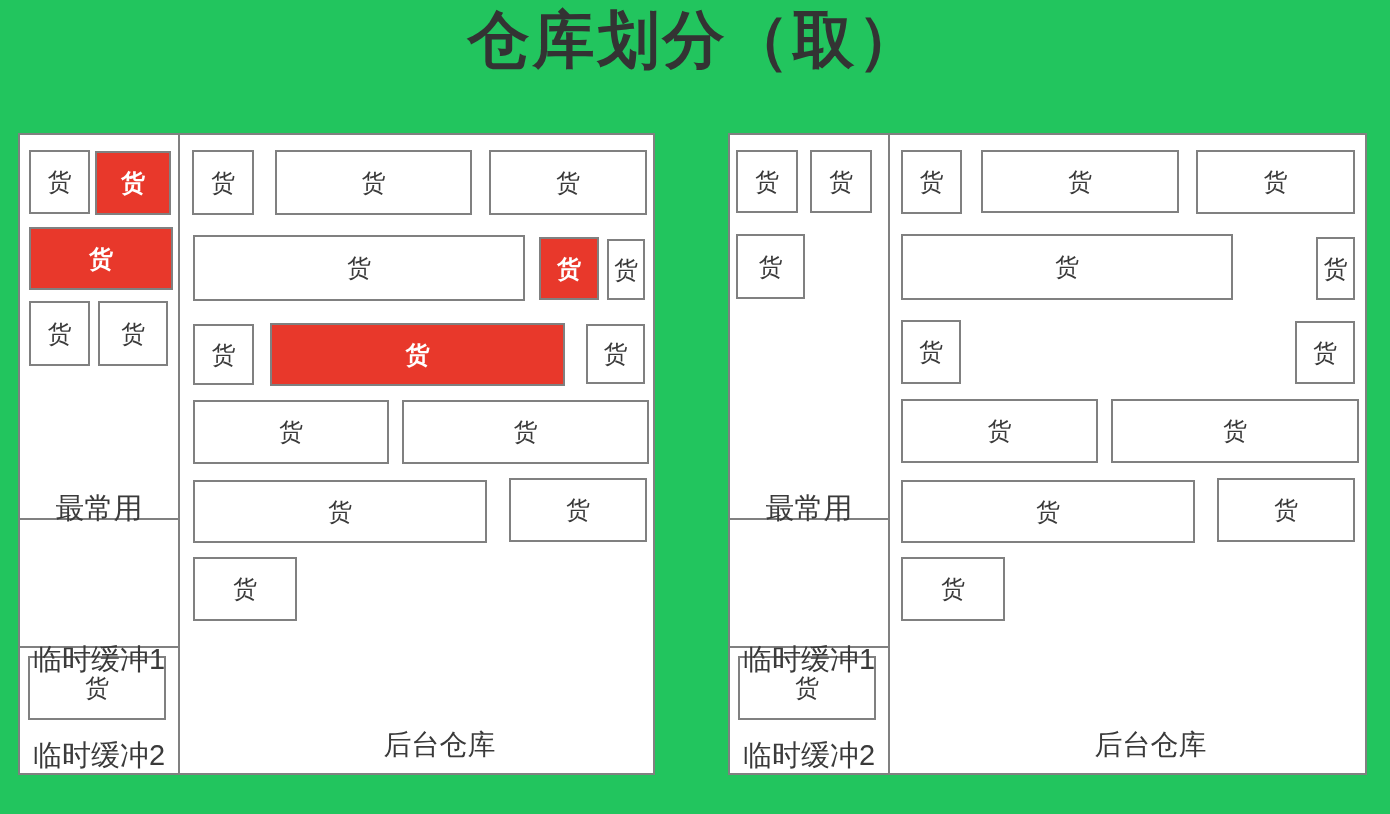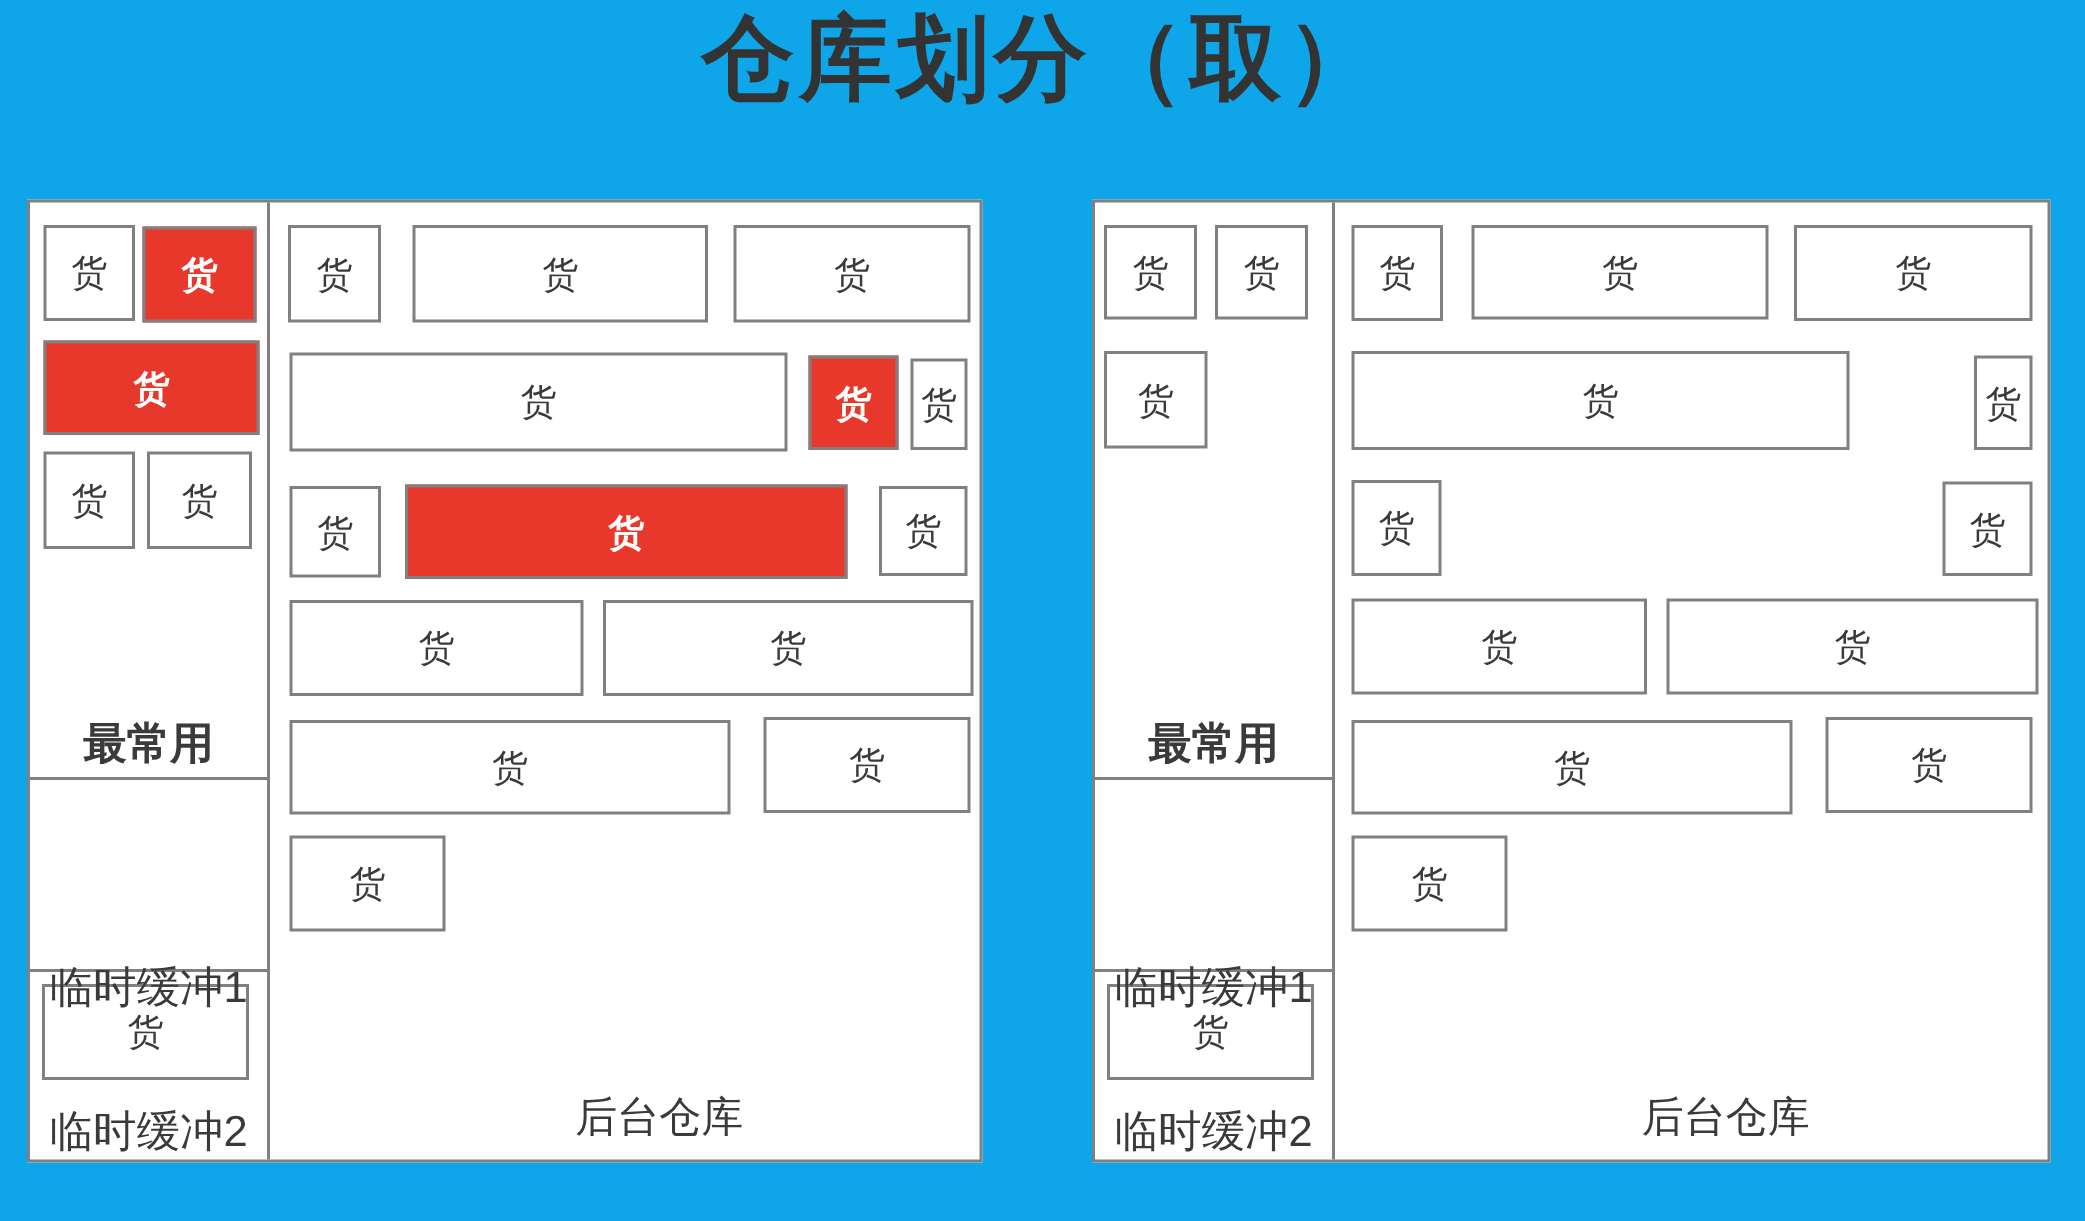--- a/index.html
+++ b/index.html
@@ -5,21 +5,21 @@
   html, body {
     margin: 0;
     padding: 0;
     background: #ffffff;
     font-family: "Liberation Sans", "DejaVu Sans", sans-serif;
   }
   .page {
     position: relative;
     width: 1390px;
     height: 814px;
-    background: #0ea5e9;
+    background: #22c55e;
     overflow: hidden;
   }
   .title {
     position: absolute;
     top: 0px;
     left: 0;
     right: 0;
     margin: 0;
     text-align: center;
     font-size: 62px;
@@ -58,21 +58,21 @@
   .slabel {
     position: absolute;
     left: 0;
     width: 158px;
     text-align: center;
     font-size: 29px;
     line-height: 34px;
     color: var(--text);
     white-space: nowrap;
   }
-  .slabel.most-used { top: 344px; font-weight: bold; }
+  .slabel.most-used { top: 356px; }
   .slabel.buffer1   { top: 471px; margin-top: 36px; }
   .slabel.buffer2   { top: 603px; }
   .back-label {
     position: absolute;
     left: 158px;
     right: 0;
     top: 594px;
     text-align: center;
     font-size: 28px;
     line-height: 32px;

